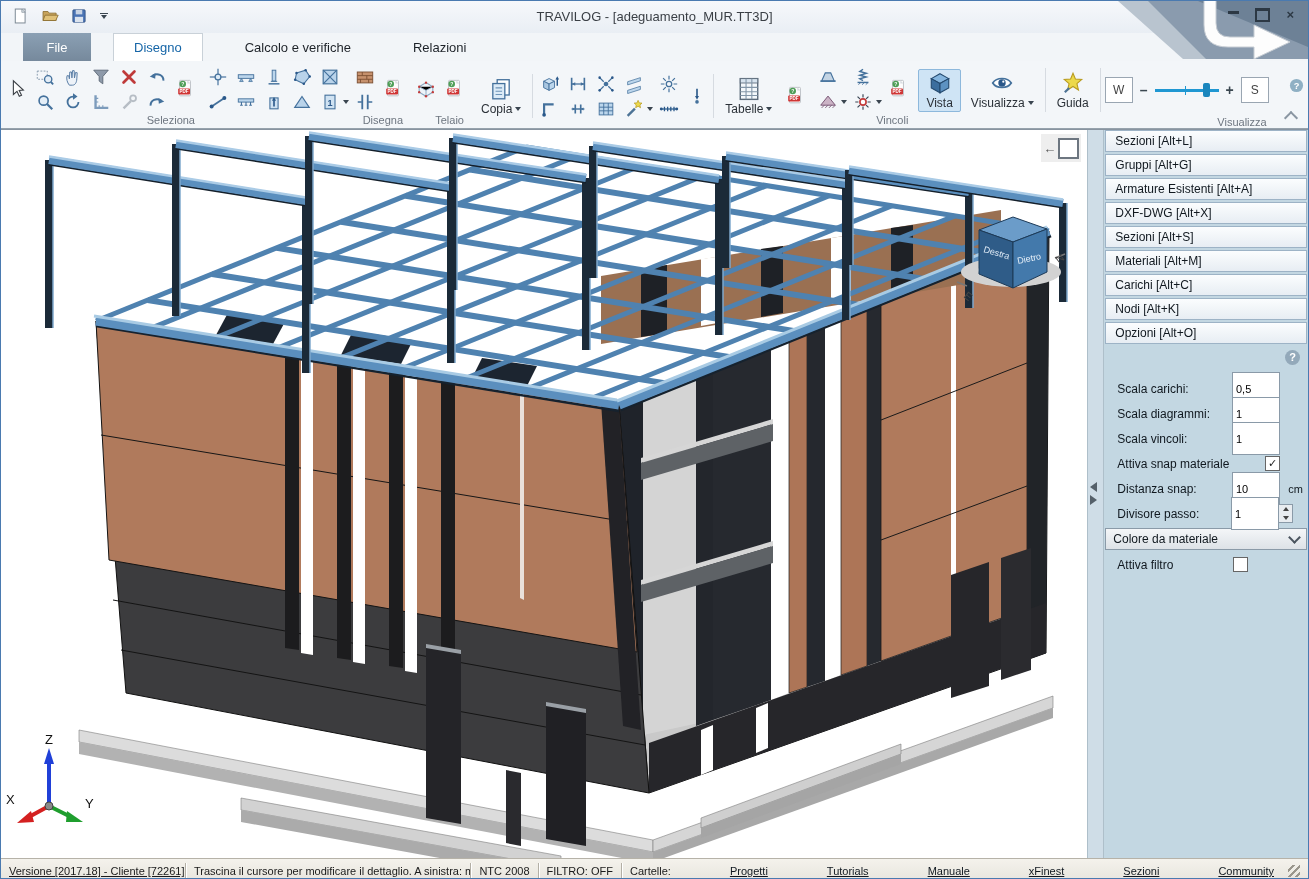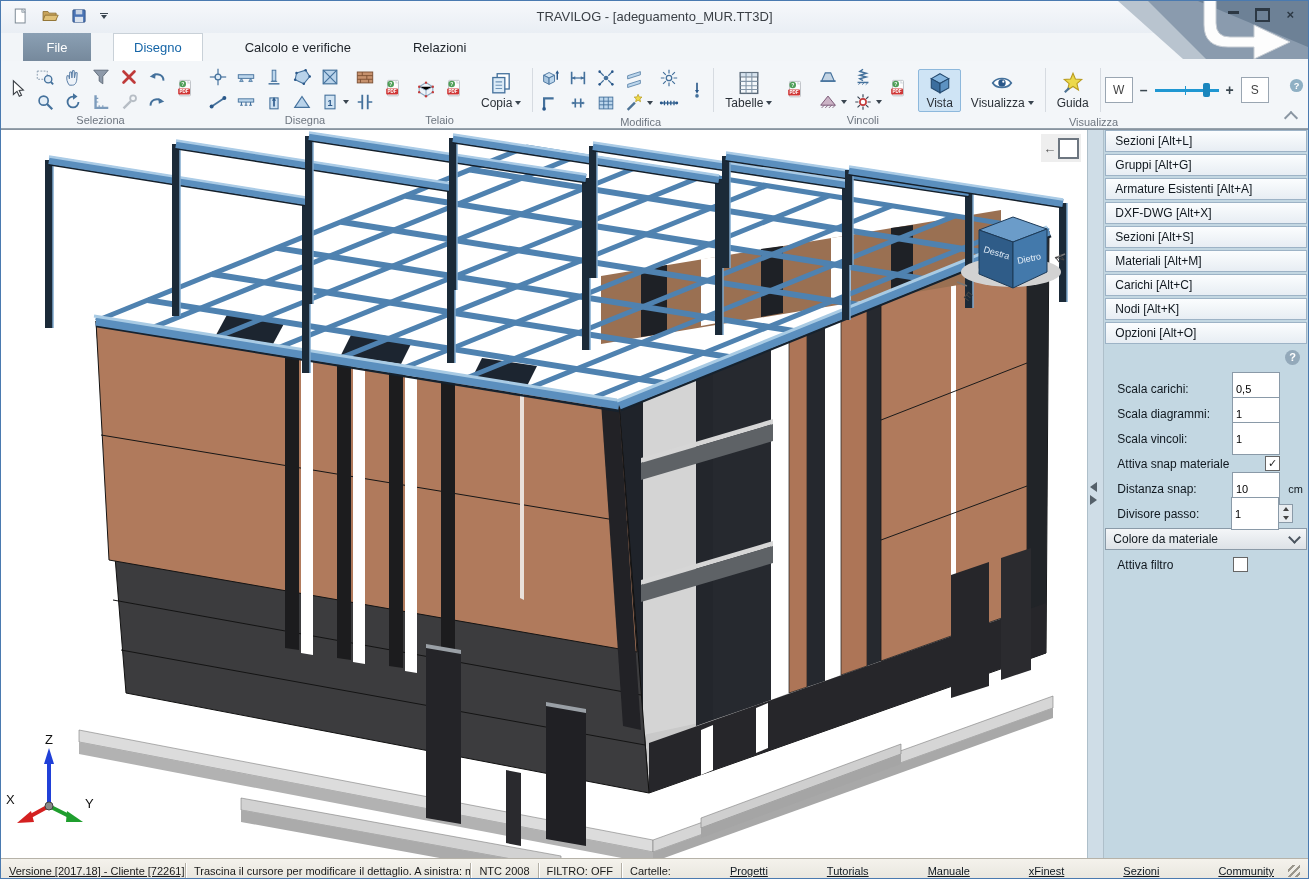--- a/index.html
+++ b/index.html
@@ -21,21 +21,21 @@
   .wb-min{width:11px;height:3px;border-bottom:3px solid #2c3844;display:inline-block;}
   
   .tabrow{height:28px;background:#f2f5f8;display:flex;align-items:stretch;position:relative;}
   .tab{padding:0 20px;display:flex;align-items:center;font-size:13px;color:#1d2228;cursor:default;margin-left:22px;}
   .tab.file{background:linear-gradient(#8ba0b4,#76899c);color:#fff;min-width:28px;justify-content:center;}
   .tab.active{background:#fff;border:1px solid #c9d1d8;border-bottom:none;color:#1565a7;}
   
   .ribbon{height:67px;background:#f3f6f9;border-bottom:1px solid #96a2ac;display:flex;align-items:stretch;position:relative;}
   .rgrp{display:flex;flex-direction:column;padding:3px 3px 0;}
   .rgrp .content{display:flex;align-items:center;gap:3px;flex:1;}
-  .rgrp .glabel{font-size:11px;color:#6e7680;text-align:center;padding:0 2px 2px;}
+  .rgrp .glabel{font-size:11px;color:#6e7680;text-align:right;padding:0 2px 2px;}
   .gsep{width:1px;background:#d6dbe1;margin:4px 1px;}
   .col{display:flex;flex-direction:column;gap:2px;}
   .ib{width:25px;height:23px;display:flex;align-items:center;justify-content:center;background:transparent;border:none;padding:0;}
   .ib svg{width:20px;height:20px;}
   .ib.tall{height:48px;}
   .ibdd{display:flex;align-items:center;gap:1px;}
   .bb{display:flex;flex-direction:column;align-items:center;justify-content:center;padding:1px 7px;gap:1px;background:transparent;border:none;}
   .bb svg{width:24px;height:24px;}
   .bb .lbl{font-size:12px;color:#2b3138;display:flex;align-items:center;gap:3px;}
   .bb.active{background:#cfe4f5;border:1px solid #8db8dc;border-radius:2px;}
@@ -653,21 +653,20 @@
               <span>Tabelle</span>
               <span class="caret"></span>
             </span>
         </button>
         <button class="ib tall">
             <svg>
               <use href="#s-pdf"></use>
             </svg>
           </button>
       </div>
-      <div class="glabel">Modifica</div>
     </div>
     <div class="gsep"></div>
 
     <div class="rgrp">
       <div class="content">
         <div class="col">
           <button class="ib">
               <svg>
                 <use href="#s-vinc1"></use>
               </svg>

